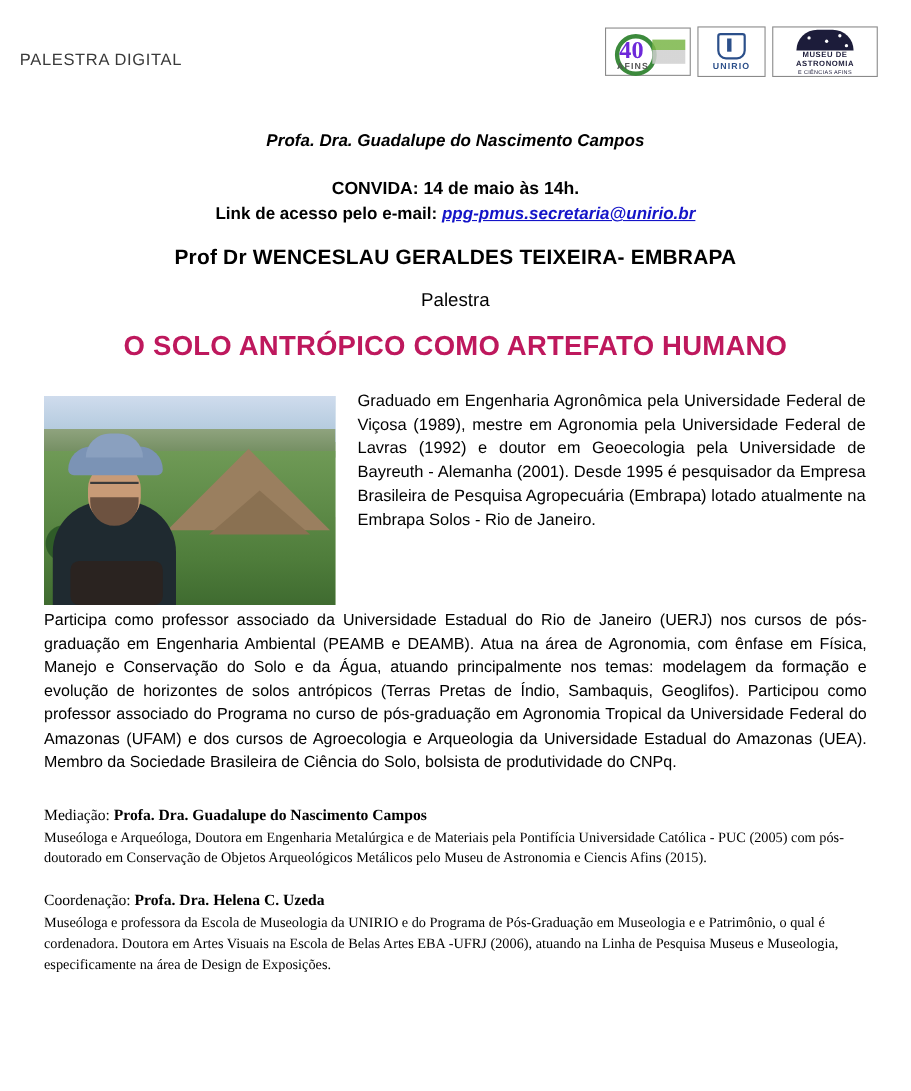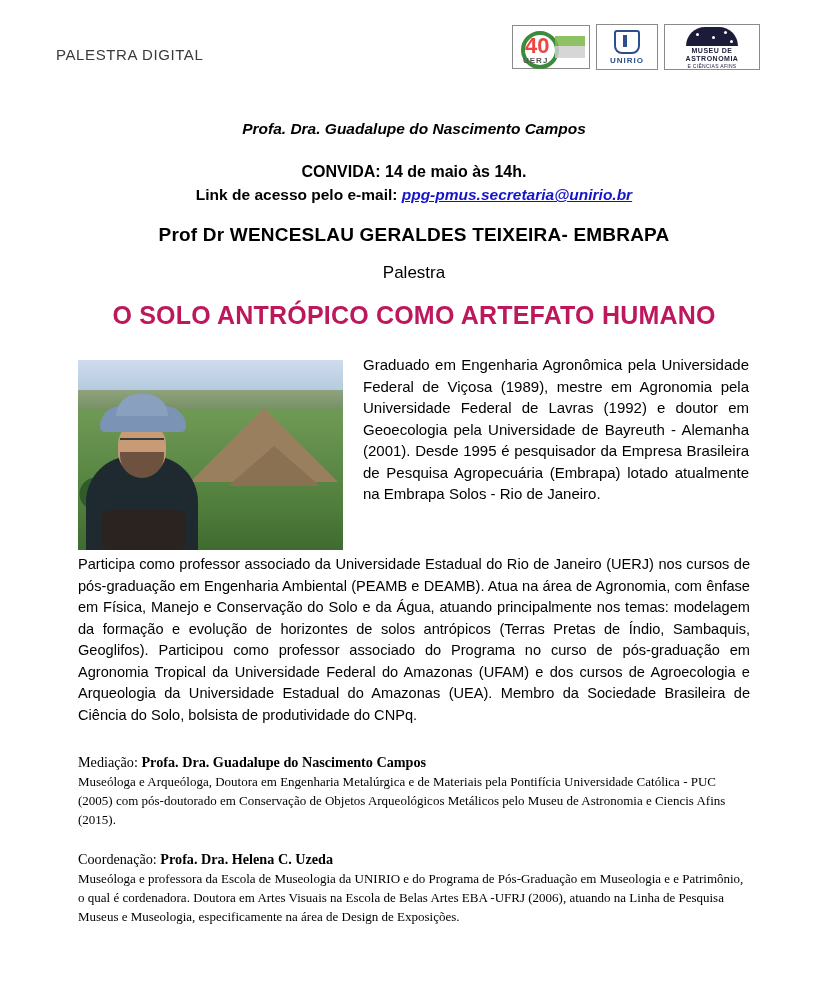--- a/index.html
+++ b/index.html
@@ -13,21 +13,21 @@
     font-family: "Liberation Sans", sans-serif;
     color: #000000;
     position: relative;
     overflow: hidden;
   }
   .page {
     position: relative;
     width: 828px;
     height: 992px;
     box-sizing: border-box;
-    padding: 0 78px;
+    padding: 0 40px;
   }
 
   
   .header {
     position: relative;
     height: 92px;
   }
   .header-label {
     position: absolute;
     left: -22px;
@@ -65,22 +65,23 @@
     height: 30px;
     border-radius: 50%;
     border: 4px solid #3c8a3c;
   }
   .logo-40 .four {
     position: absolute;
     left: 12px;
     top: 6px;
     font-size: 22px;
     font-weight: bold;
-    color: #ef4444;
+    color: #6d28d9;
     line-height: 28px;
+    font-family: Liberation Serif, serif;
   }
   .logo-40 .anos {
     position: absolute;
     left: 10px;
     top: 30px;
     font-size: 8px;
     font-weight: bold;
     color: #555;
     letter-spacing: 1px;
   }
@@ -366,21 +367,21 @@
 <div class="page">
 
   <div class="header">
     <div class="header-label">PALESTRA DIGITAL</div>
 
     <div class="logos">
 
       <div class="logo-box logo-40">
         <div class="ring"></div>
         <div class="four">40</div>
-        <div class="anos">UERJ</div>
+        <div class="anos">AFINS</div>
         <div class="side"></div>
       </div>
 
       <div class="logo-box logo-unirio">
         <div class="mark"></div>
         <div class="txt">UNIRIO</div>
       </div>
 
       <div class="logo-box logo-museu">
         <div class="dome"></div>

